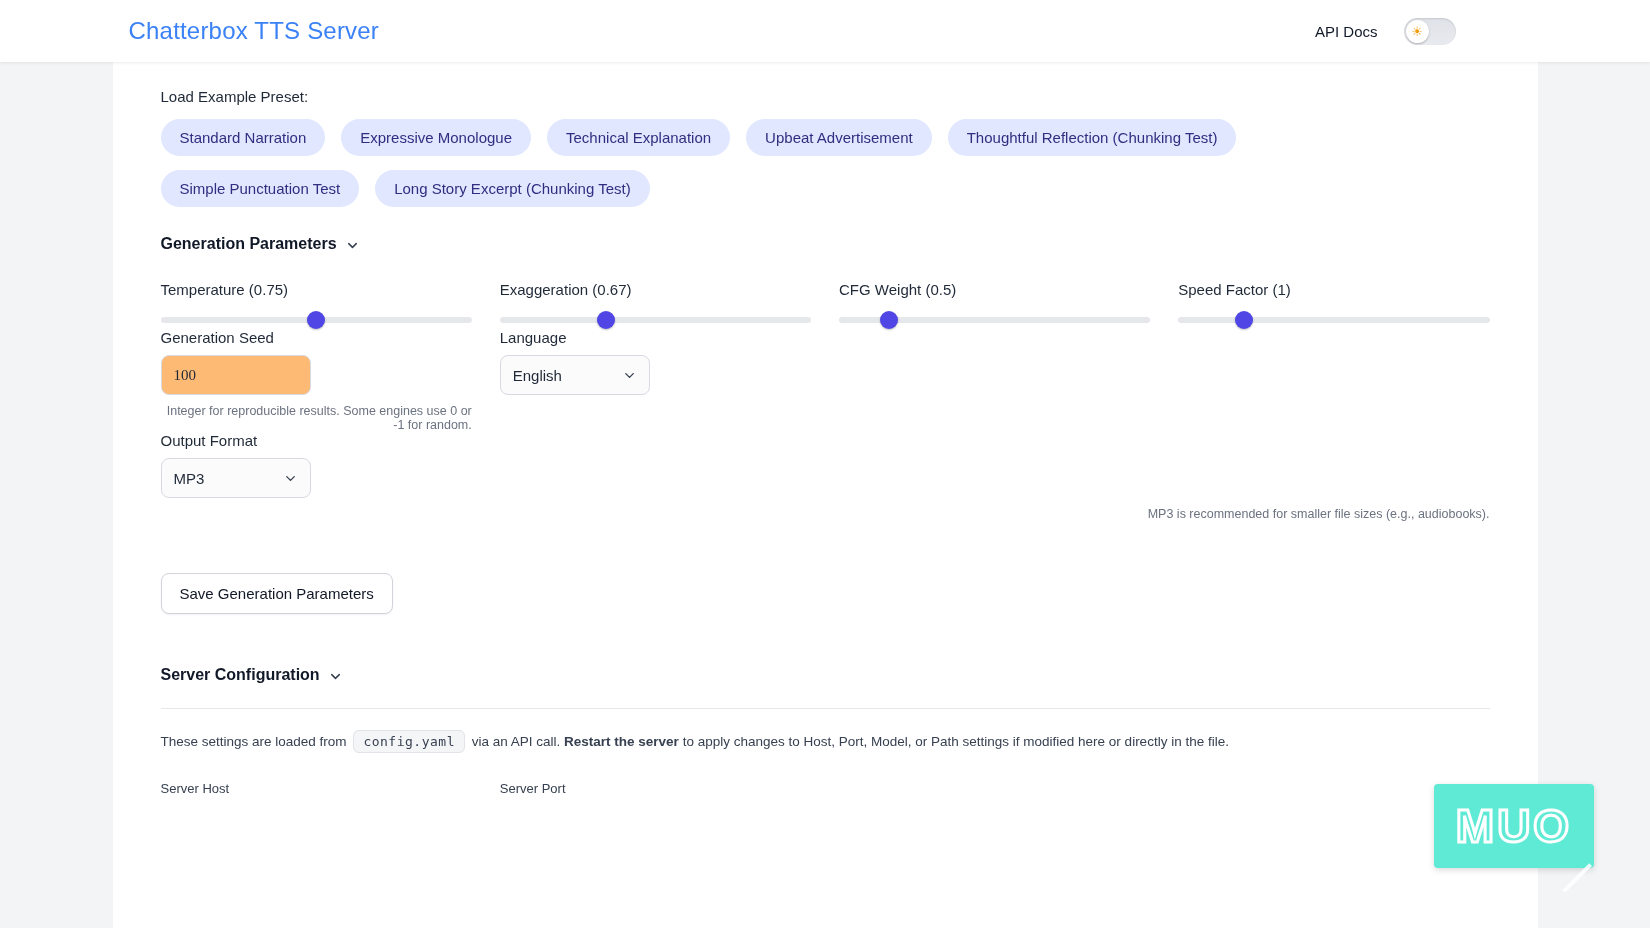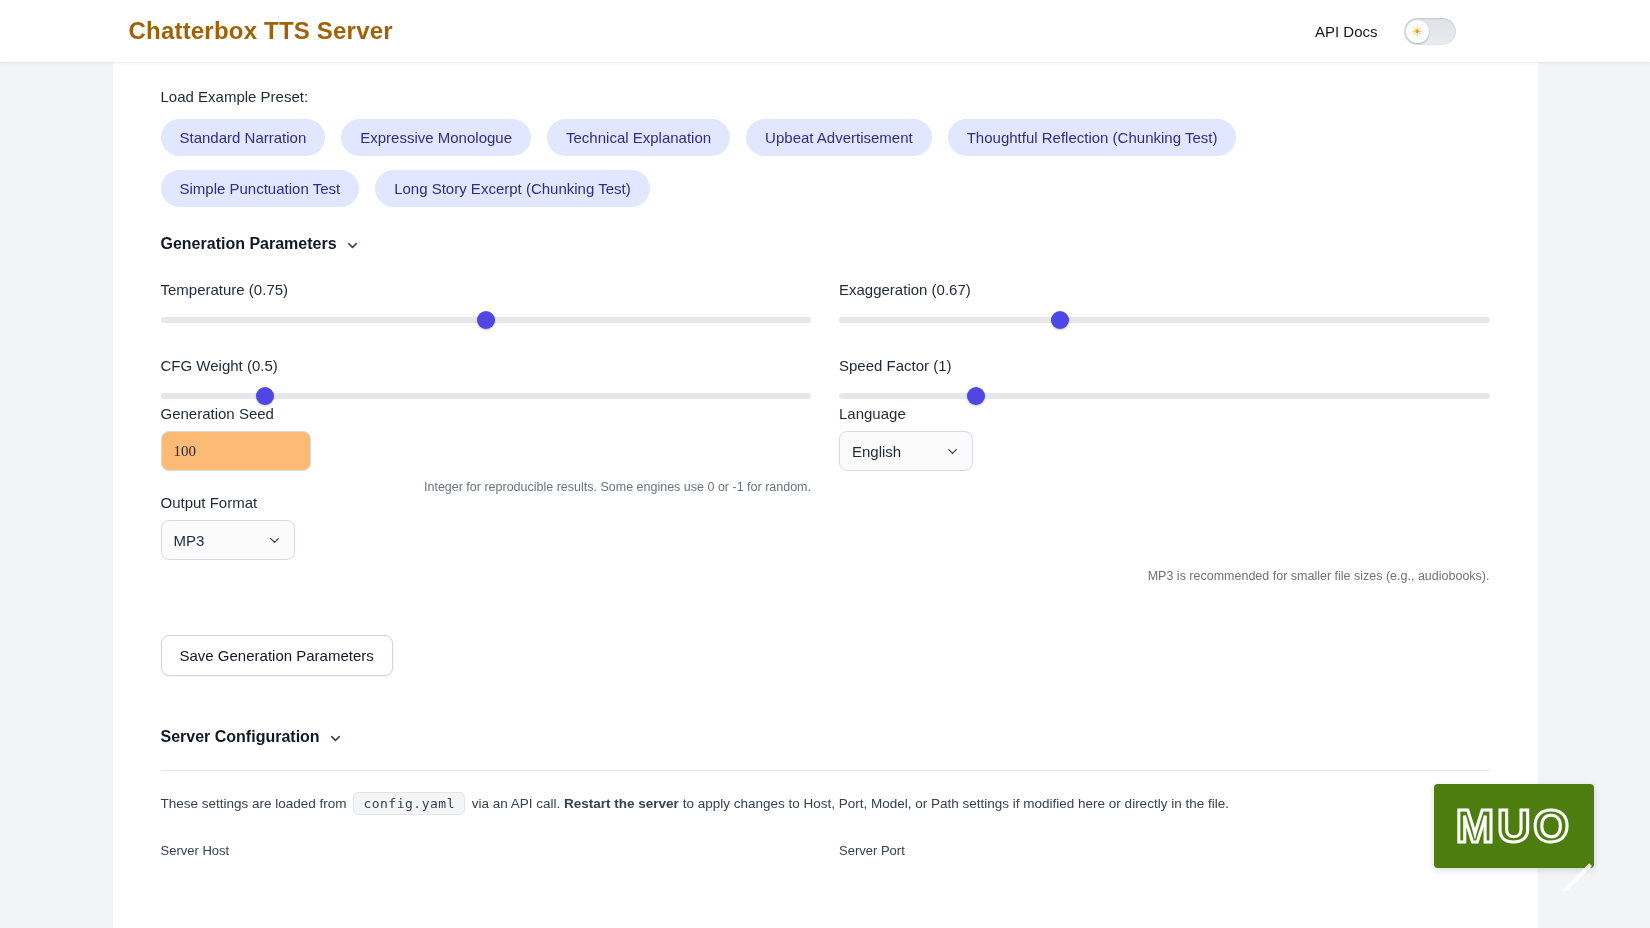--- a/index.html
+++ b/index.html
@@ -11,21 +11,21 @@
 
   
   .app-header {
     background:#ffffff; height:62px; width:100%;
     box-shadow:0 1px 3px rgba(0,0,0,.08); position:relative; z-index:5;
   }
   .header-inner {
     max-width:1425px; margin:0 auto; height:100%;
     display:flex; align-items:center; justify-content:space-between; padding:0 16px;
   }
-  .app-title { font-size:24px; font-weight:700; color:#a16207; letter-spacing:.2px; }
+  .app-title { font-size:24px; font-weight:400; color:#3b82f6; letter-spacing:.2px; }
   .header-right { display:flex; align-items:center; gap:26px; margin-right:66px; }
   .api-docs { font-size:15px; color:#111827; text-decoration:none; cursor:pointer; }
   .theme-toggle {
     width:52px; height:27px; border-radius:14px; border:none; cursor:pointer;
     background:linear-gradient(#dfe2e8,#e8eaef); position:relative;
     box-shadow:inset 0 1px 2px rgba(0,0,0,.12);
   }
   .theme-toggle .knob {
     position:absolute; left:2px; top:2px; width:23px; height:23px; border-radius:50%;
     background:#ffffff; box-shadow:0 1px 2px rgba(0,0,0,.25);
@@ -52,21 +52,21 @@
   
   .section-heading {
     display:flex; align-items:center; gap:8px; cursor:pointer;
     font-size:16px; font-weight:600; color:#111827;
   }
   .section-heading svg { color:#374151; margin-top:2px; }
   .h-genparams { margin-top:28px; }
   .h-serverconf { margin-top:52px; }
 
   
-  .grid2 { display:grid; grid-template-columns:1fr 1fr; column-gap:28px; }
+  .grid2 { display:grid; grid-template-columns:1fr 1fr 1fr 1fr; column-gap:28px; }
 
   
   .slider-field { margin-top:28px; }
   .slider-label { font-size:15px; color:#1f2937; }
   .slider { position:relative; height:18px; margin-top:13px; cursor:pointer; }
   .slider .track {
     position:absolute; top:6px; left:0; right:0; height:6px;
     background:#e5e7eb; border-radius:3px;
   }
   .slider .thumb {
@@ -79,21 +79,21 @@
   .field-block { }
   .field-label { font-size:15px; color:#1f2937; margin-bottom:9px; }
   .text-input {
     height:40px; border:1px solid #d7dae0; border-radius:8px; background:#fdba74;
     padding:0 12px; font-family:Liberation Serif, serif; font-size:15px; color:#1f2937; outline:none;
   }
   .seed-input { width:150px; }
   .help-text { font-size:12.5px; color:#6b7280; margin-top:9px;text-align:right; }
 
   .select {
-    width:134px; height:40px; border:1px solid #d7dae0; border-radius:8px;
+    width:150px; height:40px; border:1px solid #d7dae0; border-radius:8px;
     background:#fbfbfc; padding:0 12px; display:flex; align-items:center;
     justify-content:space-between; cursor:pointer; font-size:15px; color:#1f2937;
   }
   .select svg { color:#374151; }
 
   
   .save-btn {
     margin-top:52px; background:#ffffff; border:1px solid #d1d5db; border-radius:8px;
     padding:11px 18px; font-family:inherit; font-size:15px; color:#111827;
     cursor:pointer; box-shadow:0 1px 2px rgba(0,0,0,.06);
@@ -108,21 +108,21 @@
     padding:3px 9px; margin:0 3px; color:#374151; letter-spacing:.5px;text-align:right;
   }
   .config-note .bold { font-weight:700; }
 
   .server-grid { margin-top:28px; }
   .server-field-label { font-size:13px; color:#374151; margin-bottom:8px; }
 
   
   .watermark {
     position:absolute; top:784px; right:56px; width:160px; height:84px;
-    background:#4d7c0f; border-radius:4px; display:flex; align-items:center;
+    background:#5eead4; border-radius:4px; display:flex; align-items:center;
     justify-content:center; box-shadow:0 2px 6px rgba(0,0,0,.15); z-index:10;
   }
   .watermark .muo-text {
     font-weight:700; font-size:46px; letter-spacing:3px; color:#ffffff; line-height:1;
   }
   @supports (-webkit-text-stroke: 2px white) {
     .watermark .muo-text { color:transparent; -webkit-text-stroke:3px #ffffff; }
   }
   .watermark::after {
     content:""; position:absolute; right:2px; bottom:2px; width:38px; height:4px;

